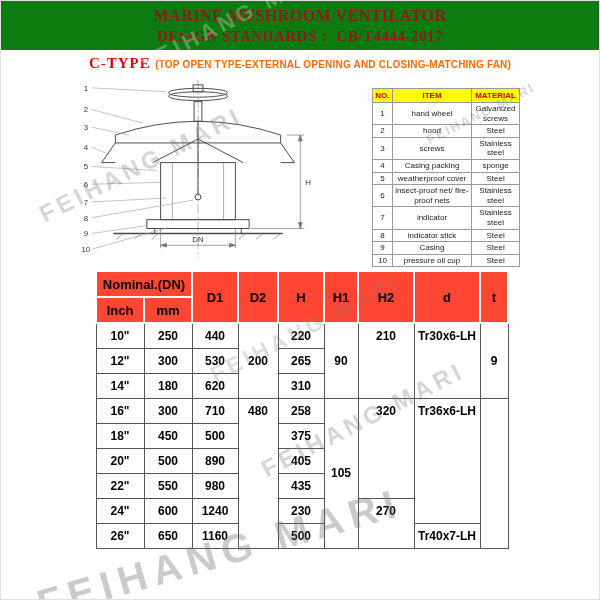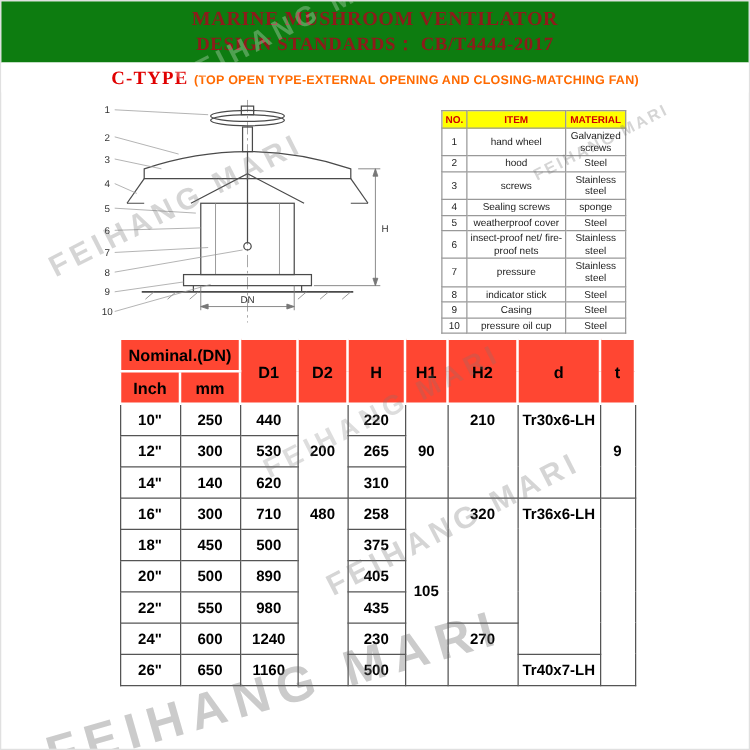--- a/index.html
+++ b/index.html
@@ -13,21 +13,21 @@
   .banner .l2{font-size:15px;}
 
   
   .type-strip{background:#fff;text-align:center;padding:4px 0 2px;white-space:nowrap;}
   .type-label{color:#e00000;font-family:"Liberation Serif",serif;font-weight:bold;font-size:15px;letter-spacing:1px;}
   .type-desc{color:#ff6a00;font-weight:bold;font-size:10px;letter-spacing:.2px;}
 
   
   .middle{display:flex;align-items:flex-start;padding:4px 0 0 46px;height:188px;box-sizing:border-box;}
   svg.drawing{width:302px;height:182px;flex:0 0 auto;}
-  table.parts{border-collapse:collapse;margin:10px 0 0 4px;width:148px;flex:0 0 auto;}
+  table.parts{border-collapse:collapse;margin:10px 0 0 23px;width:148px;flex:0 0 auto;}
   .parts th{background:#ffff00;color:#d00000;border:1px solid #999;font-size:8px;padding:2px 1px;}
   .parts td{border:1px solid #999;font-size:8px;color:#222;text-align:center;padding:1px 1px;line-height:1.2;}
   .parts col.c-no{width:20px;} .parts col.c-item{width:80px;} .parts col.c-mat{width:48px;}
 
   
   .spec-wrap{padding:8px 0 0 94px;}
   table.spec{border-collapse:collapse;}
   .spec th{background:#ff4632;color:#000;border:2px solid #ffffff;font-size:13px;font-weight:bold;
            padding:2px 3px;height:20px;text-align:center;}
   .spec td{border:1px solid #555;background:#fff;color:#000;font-size:12px;font-weight:bold;
@@ -161,36 +161,36 @@
             <td>hood</td>
             <td>Steel</td>
           </tr>
         <tr>
             <td>3</td>
             <td>screws</td>
             <td>Stainless steel</td>
           </tr>
         <tr>
             <td>4</td>
-            <td>Sealing screws</td>
+            <td>Casing packing</td>
             <td>sponge</td>
           </tr>
         <tr>
             <td>5</td>
             <td>weatherproof cover</td>
             <td>Steel</td>
           </tr>
         <tr>
             <td>6</td>
             <td>insect-proof net/ fire-proof nets</td>
             <td>Stainless steel</td>
           </tr>
         <tr>
             <td>7</td>
-            <td>pressure</td>
+            <td>indicator</td>
             <td>Stainless steel</td>
           </tr>
         <tr>
             <td>8</td>
             <td>indicator stick</td>
             <td>Steel</td>
           </tr>
         <tr>
             <td>9</td>
             <td>Casing</td>
@@ -247,21 +247,21 @@
           <td rowspan="3">9</td>
         </tr>
         <tr class="body">
           <td>12"</td>
           <td>300</td>
           <td>530</td>
           <td>265</td>
         </tr>
         <tr class="body">
           <td>14"</td>
-          <td>140</td>
+          <td>180</td>
           <td>620</td>
           <td>310</td>
         </tr>
         <tr class="body">
           <td>16"</td>
           <td>300</td>
           <td>710</td>
           <td rowspan="6" class="va-top">480</td>
           <td>258</td>
           <td rowspan="6">105</td>

